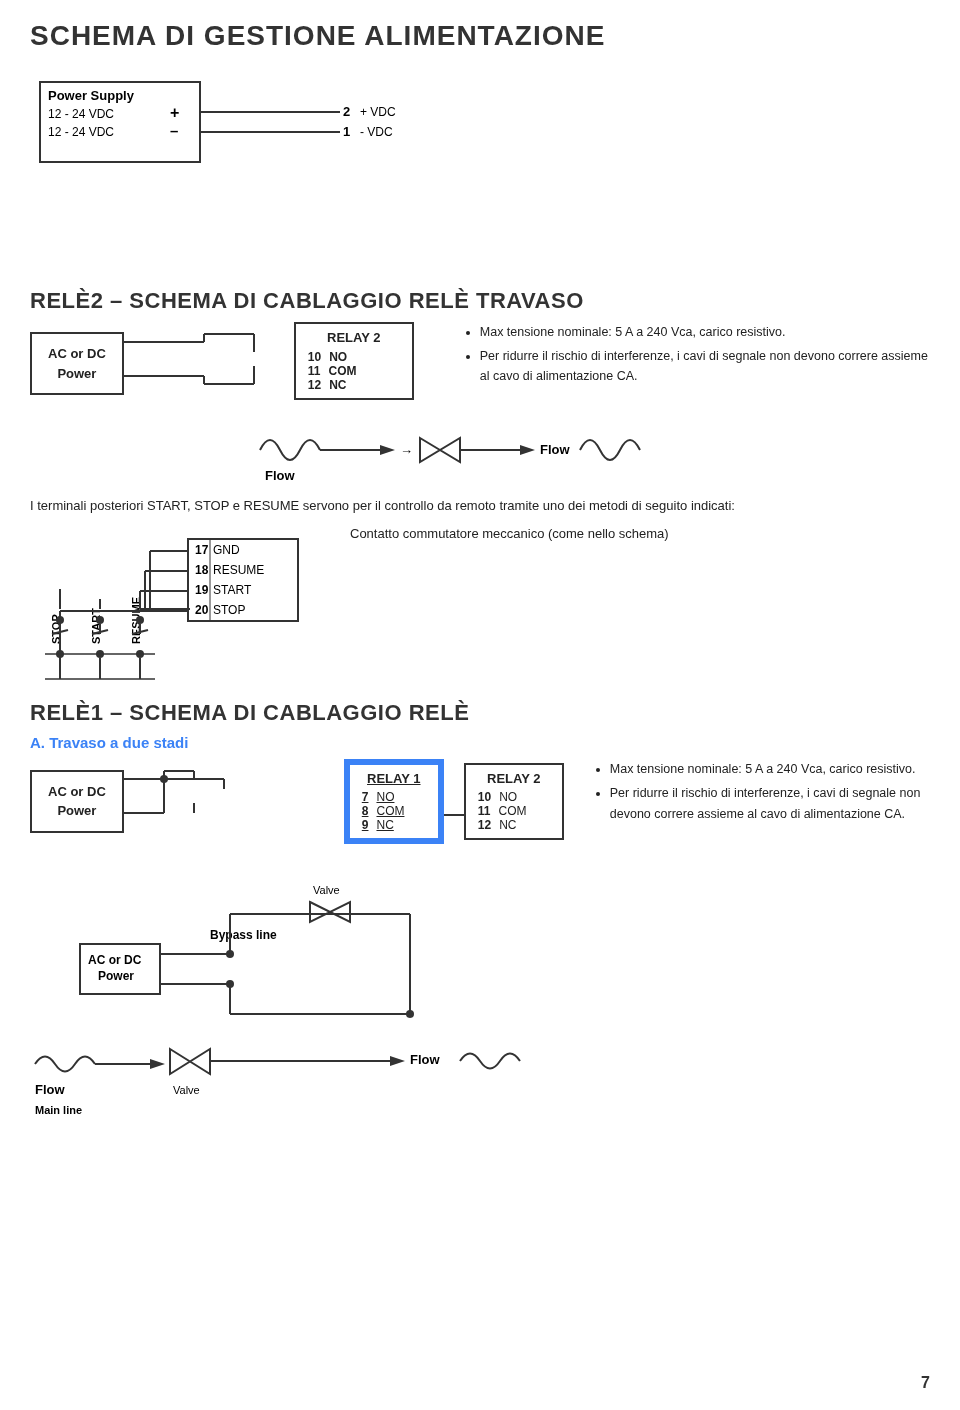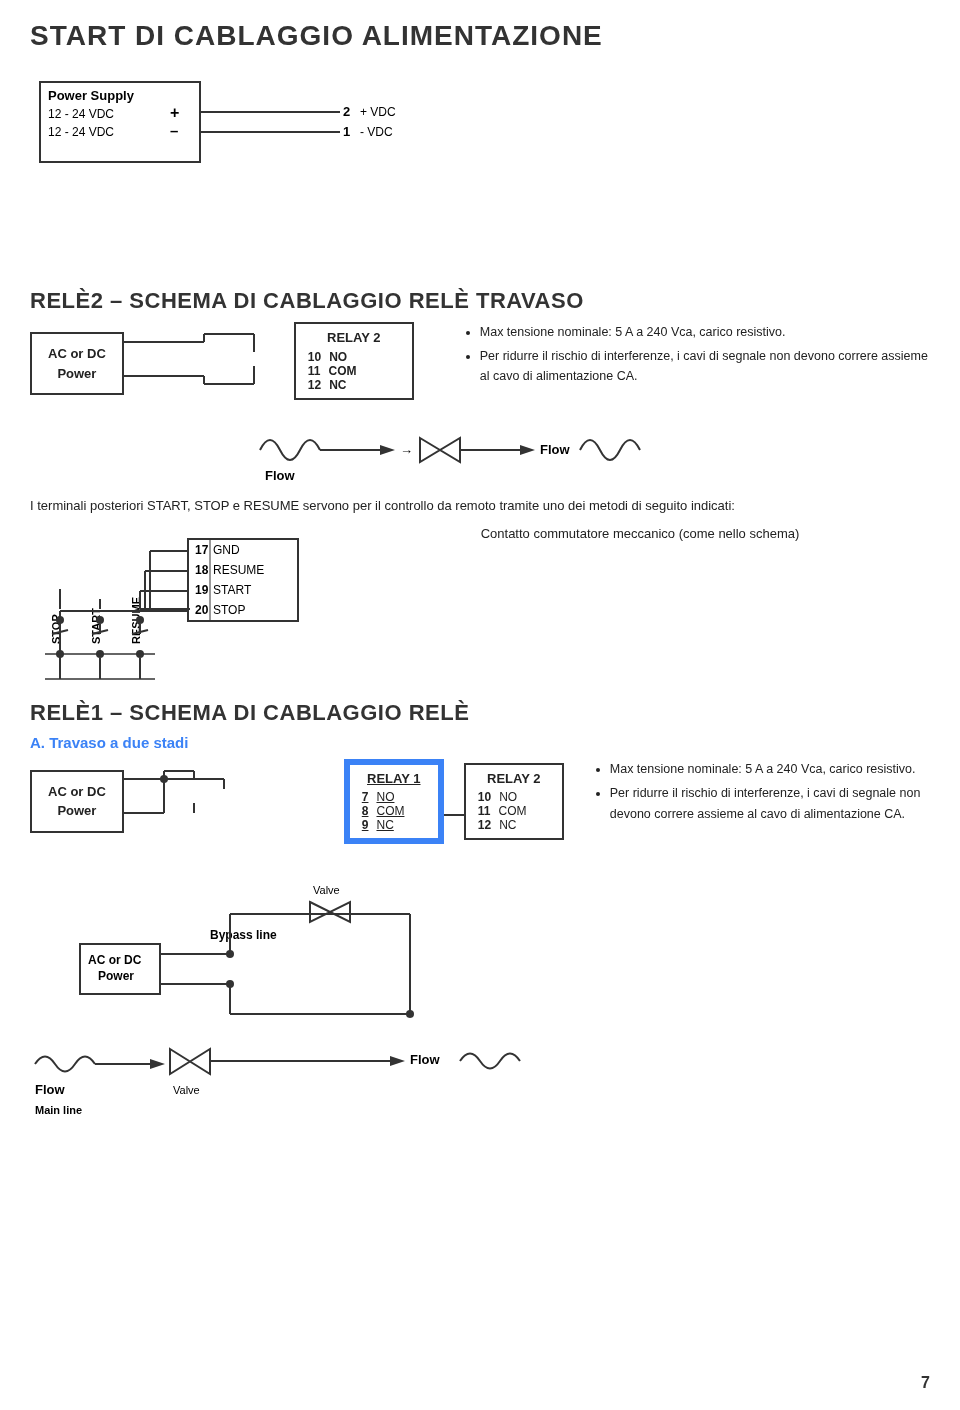--- a/index.html
+++ b/index.html
@@ -62,21 +62,20 @@
     }
     .remote-desc {
       font-size: 13px;
       margin-bottom: 2px;
       line-height: 1.5;
     }
     .remote-note {
       font-size: 13px;
       line-height: 1.6;
       flex: 1;
-      text-align: center;
     }
     .rele1-notes {
       font-size: 12.5px;
       line-height: 1.7;
       flex: 1;
       margin-left: 10px;
     }
     .rele1-notes li {
       list-style: disc;
       margin-left: 16px;
@@ -90,21 +89,21 @@
       right: 30px;
       font-size: 16px;
       font-weight: bold;
       color: #333;
     }
   </style>
 </head>
 <body>
 <div class="page">
 
-  <h1 class="main-title">START DI CABLAGGIO ALIMENTAZIONE</h1>
+  <h1 class="main-title">SCHEMA DI GESTIONE ALIMENTAZIONE</h1>
 
   <svg width="900" height="200" style="display:block; margin-bottom:8px;">
 
     <rect x="10" y="10" width="160" height="80" fill="none" stroke="#333" stroke-width="2"></rect>
     <text x="18" y="28" font-size="13" font-weight="bold" font-family="Arial">Power Supply</text>
     <text x="18" y="46" font-size="12" font-family="Arial">12 - 24 VDC</text>
     <text x="140" y="46" font-size="16" font-weight="bold" font-family="Arial">+</text>
     <text x="18" y="64" font-size="12" font-family="Arial">12 - 24 VDC</text>
     <text x="140" y="64" font-size="15" font-weight="bold" font-family="Arial">–</text>
 

